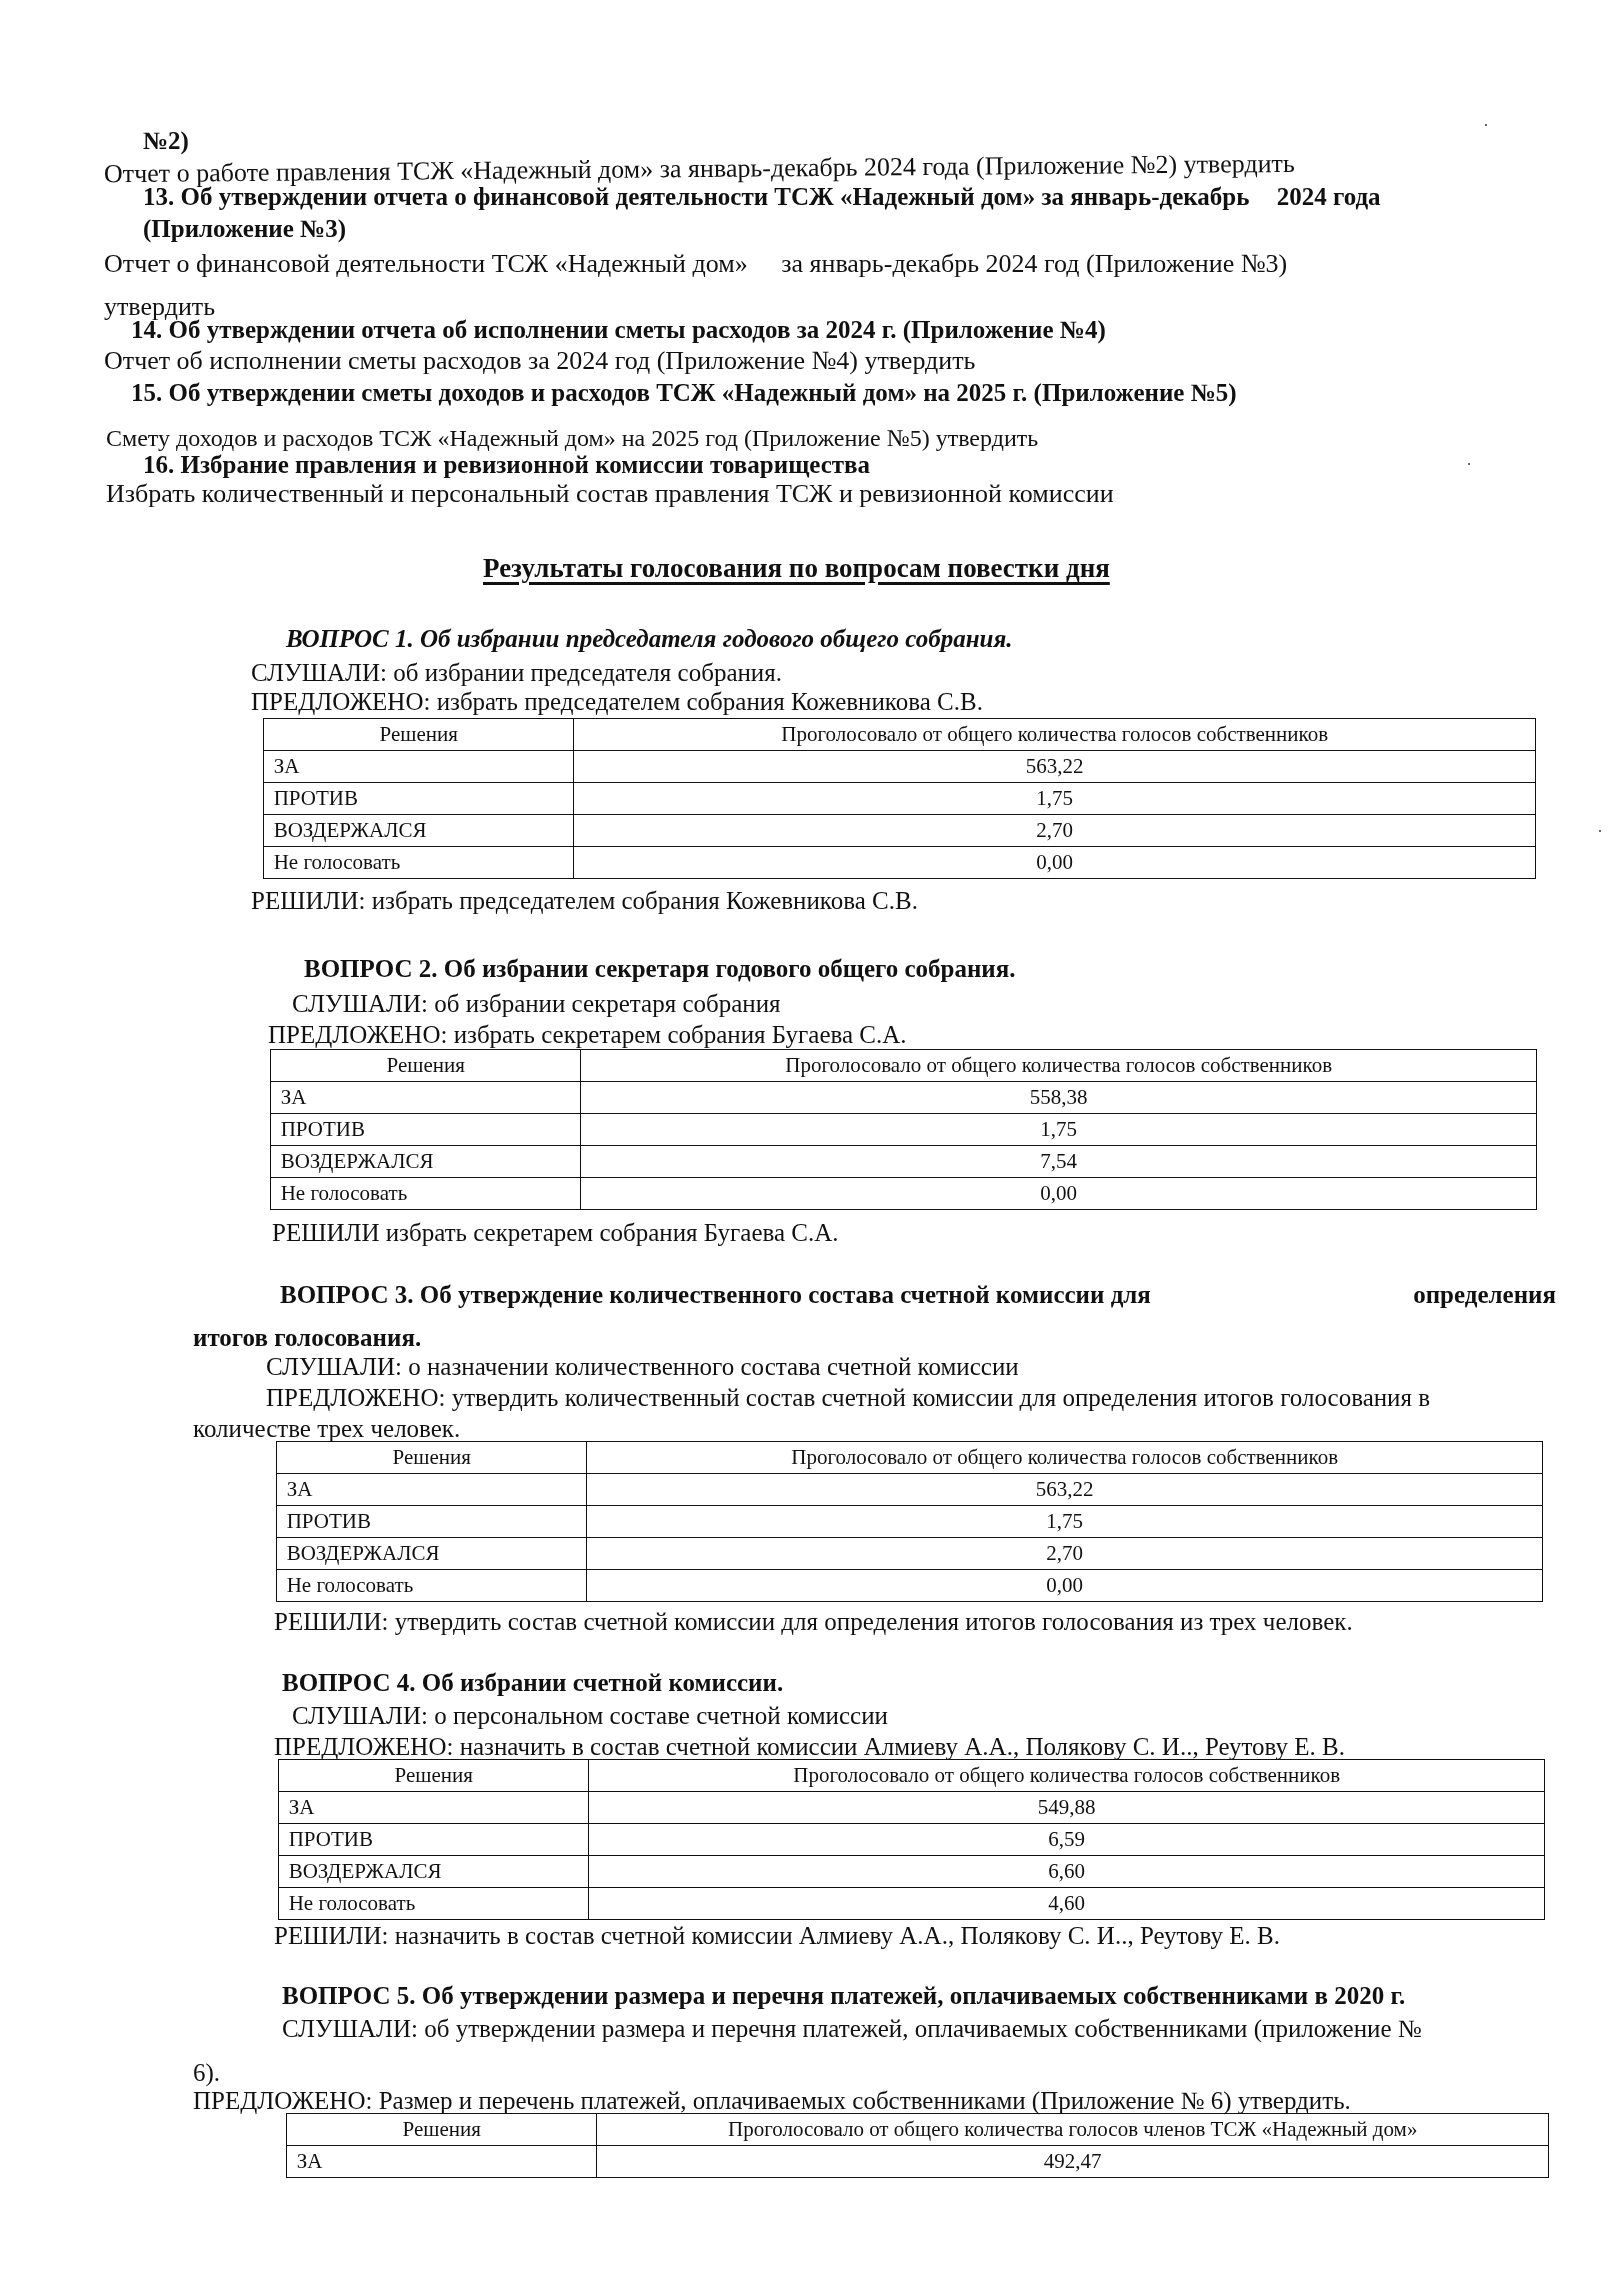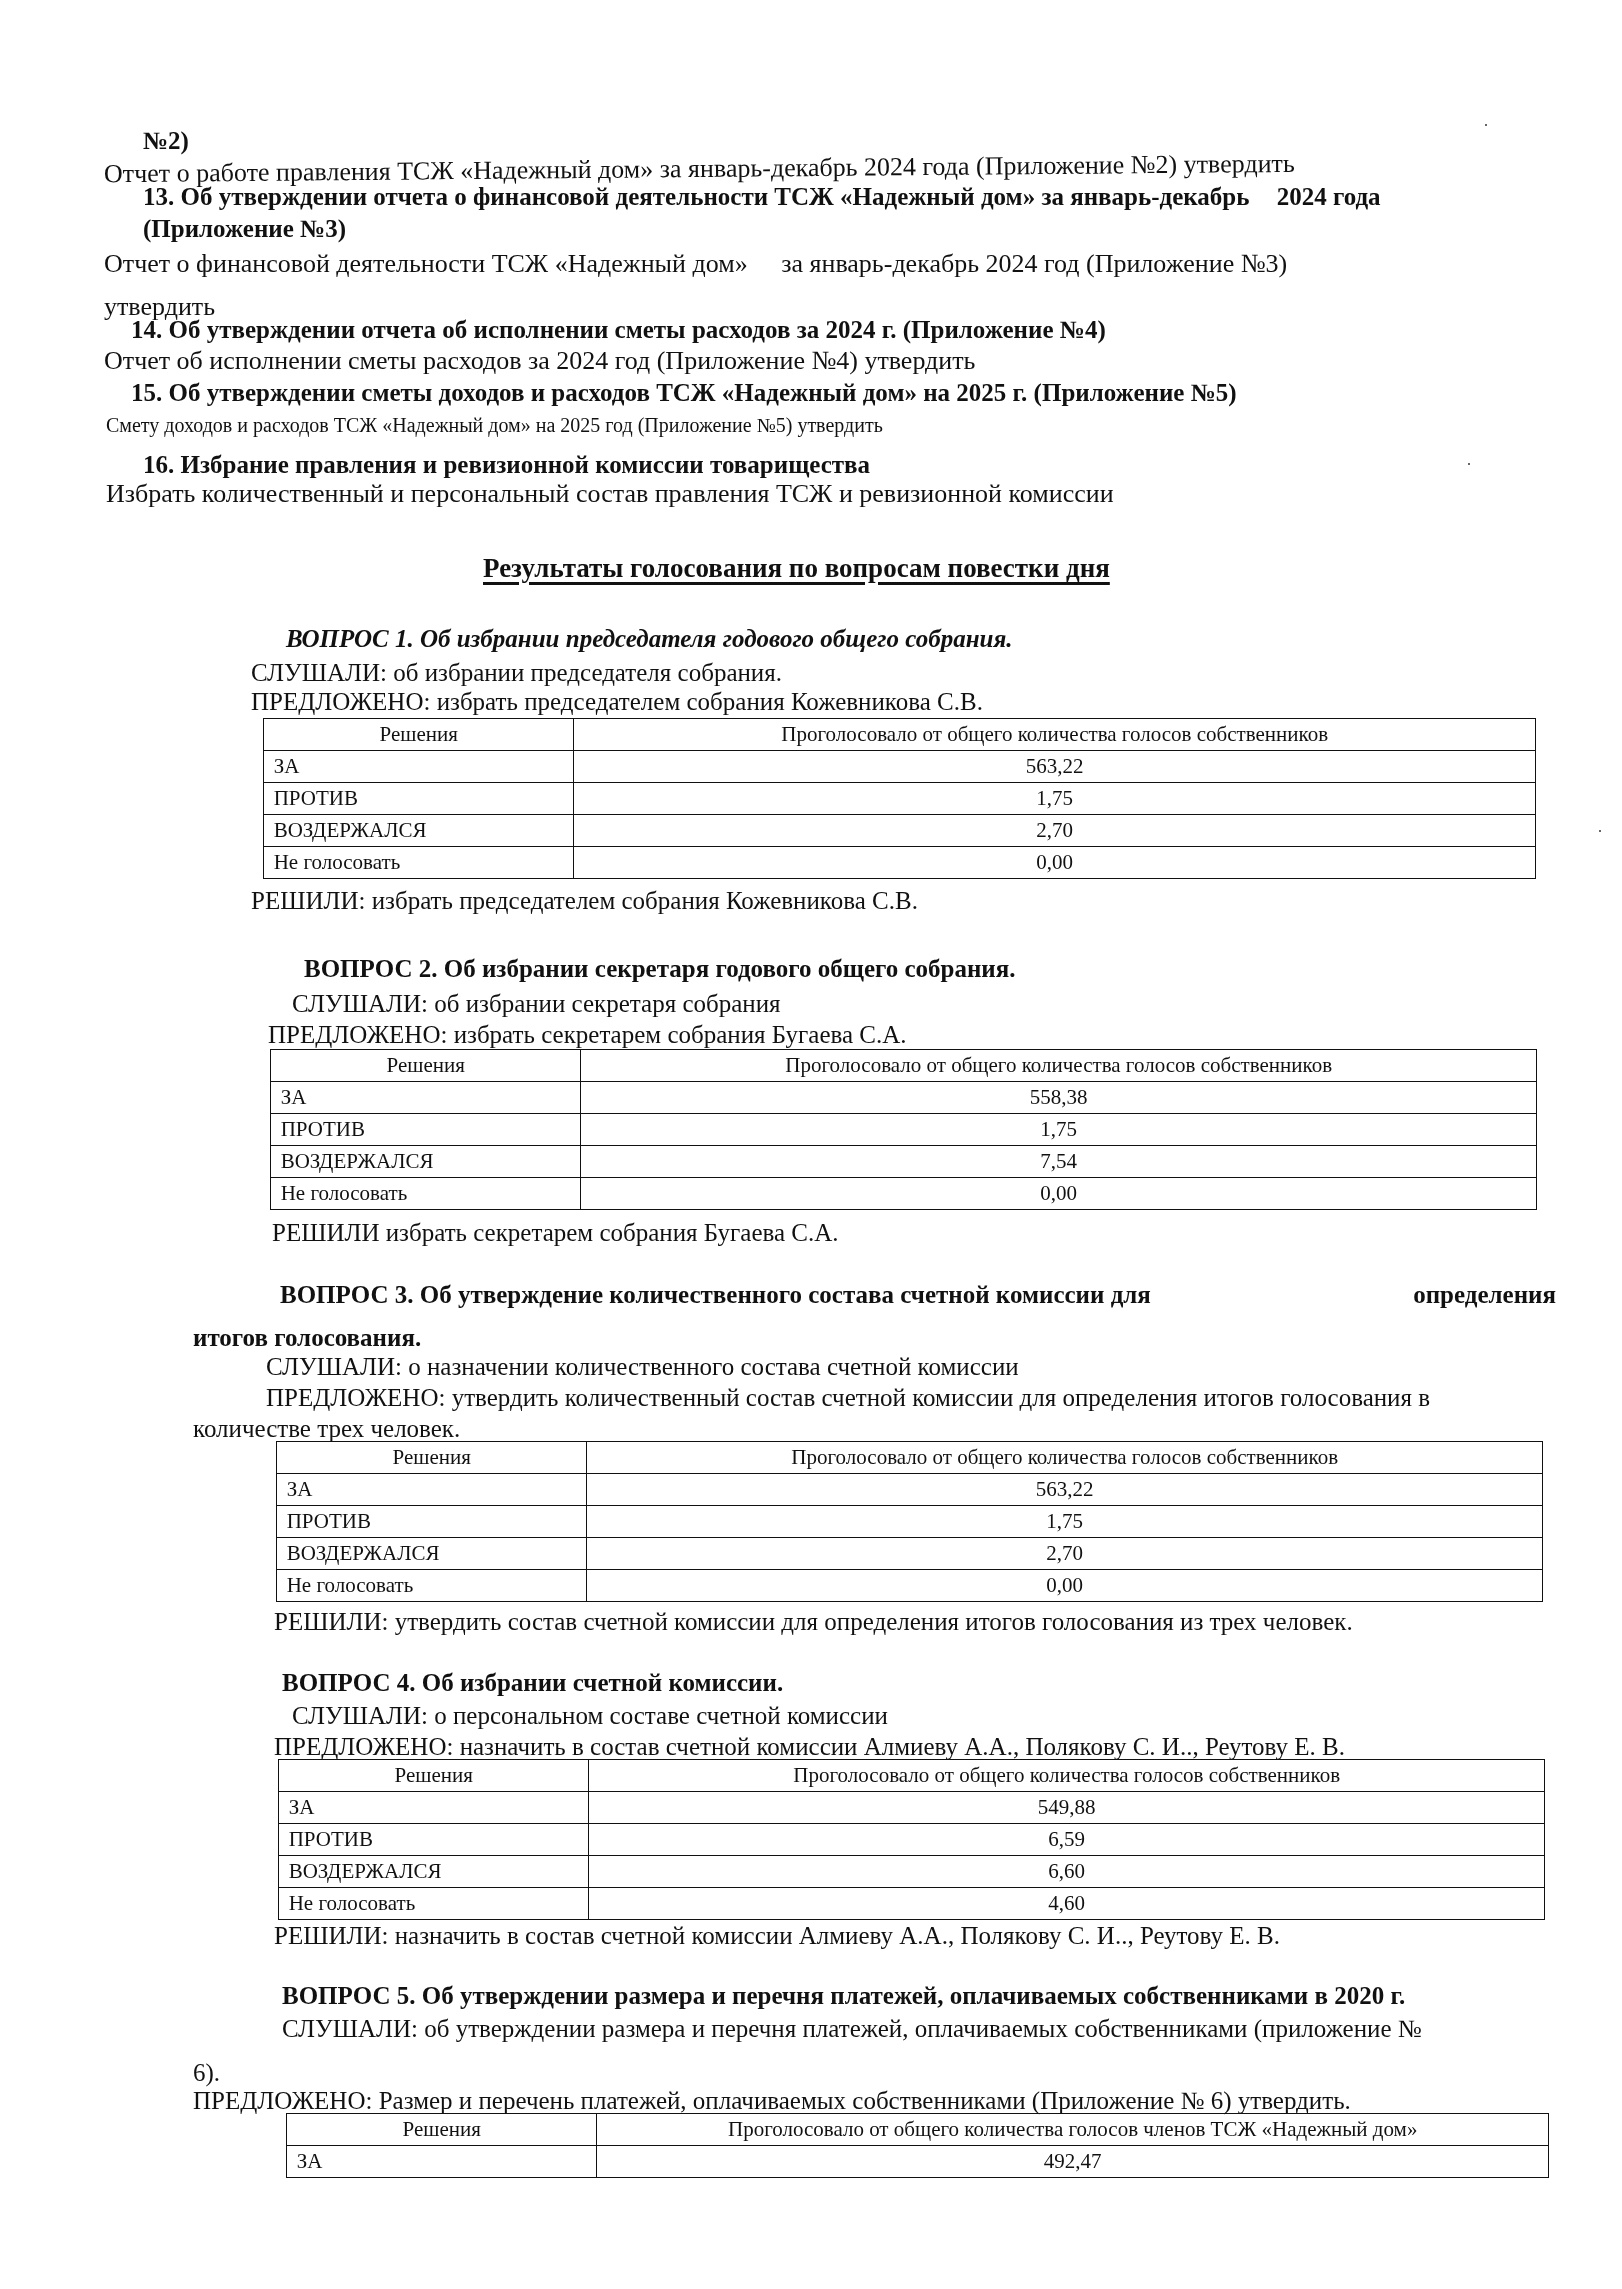--- a/index.html
+++ b/index.html
@@ -30,21 +30,21 @@
   </div>
   <div class="ln b" style="left:143px;top:214px;">(Приложение №3)</div>
   <div class="ln" style="left:104px;top:249px;font-size:26px;">
     <span>Отчет о финансовой деятельности ТСЖ «Надежный дом»</span>
     <span style="margin-left:27px;">за январь-декабрь 2024 год (Приложение №3)</span>
   </div>
   <div class="ln" style="left:104px;top:292px;font-size:26px;">утвердить</div>
   <div class="ln b" style="left:131px;top:315px;">14. Об утверждении отчета об исполнении сметы расходов  за 2024 г. (Приложение №4)</div>
   <div class="ln" style="left:104px;top:346px;font-size:26px;text-align:right;">Отчет об исполнении сметы расходов за  2024 год (Приложение №4) утвердить</div>
   <div class="ln b" style="left:131px;top:378px;">15. Об утверждении сметы доходов и расходов ТСЖ «Надежный дом» на 2025 г. (Приложение №5)</div>
-  <div class="ln" style="left:106px;top:411px;font-size:20px;">Смету доходов и расходов ТСЖ «Надежный дом» на  2025 год  (Приложение №5) утвердить</div>
+  <div class="ln" style="left:106px;top:424px;font-size:24px;">Смету доходов и расходов ТСЖ «Надежный дом» на  2025 год  (Приложение №5) утвердить</div>
   <div class="ln b" style="left:143px;top:450px;">16. Избрание правления и ревизионной комиссии товарищества</div>
   <div class="ln title" style="left:483px;top:554px;">Результаты голосования по вопросам повестки дня</div>
 
   <div class="ln" style="left:106px;top:479px;font-size:26px;">Избрать количественный и персональный состав правления ТСЖ и ревизионной комиссии</div>
 
   <div class="ln b" style="left:286px;top:624px;font-style:italic;">ВОПРОС 1. Об избрании председателя годового общего собрания.</div>
   <div class="ln" style="left:251px;top:658px;">СЛУШАЛИ: об избрании председателя собрания.</div>
   <div class="ln" style="left:251px;top:687px;">ПРЕДЛОЖЕНО: избрать председателем собрания Кожевникова С.В.</div>
   <table class="vote" style="left:263px;top:718px;width:1273px;">
     <tbody>

